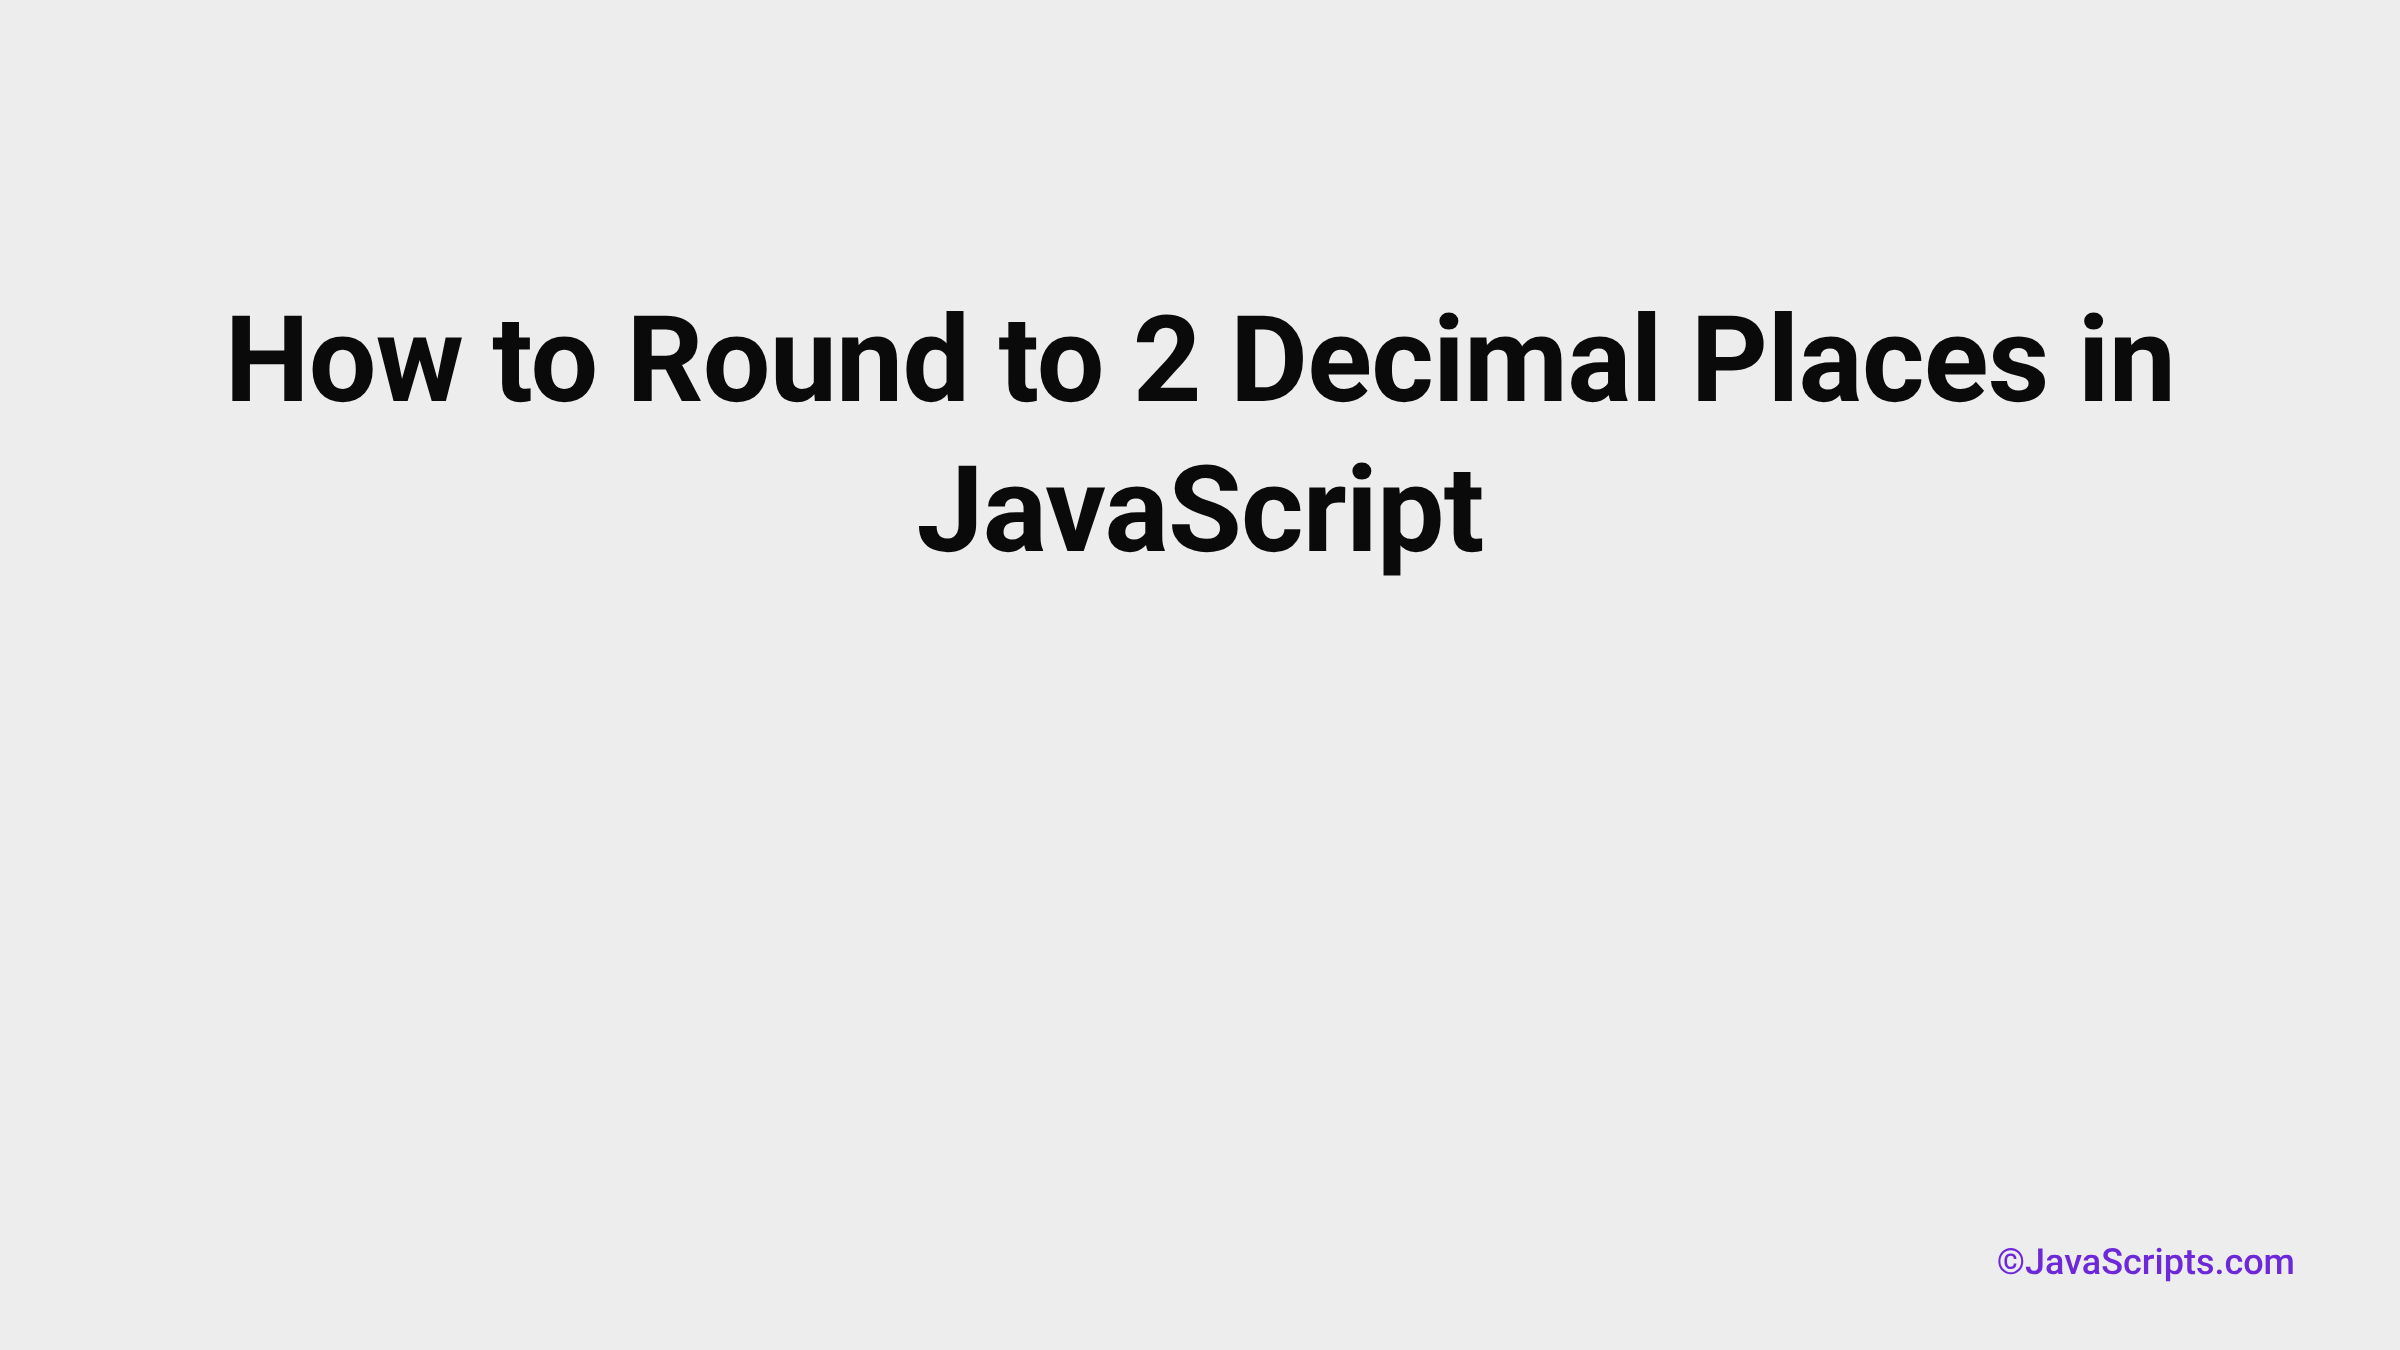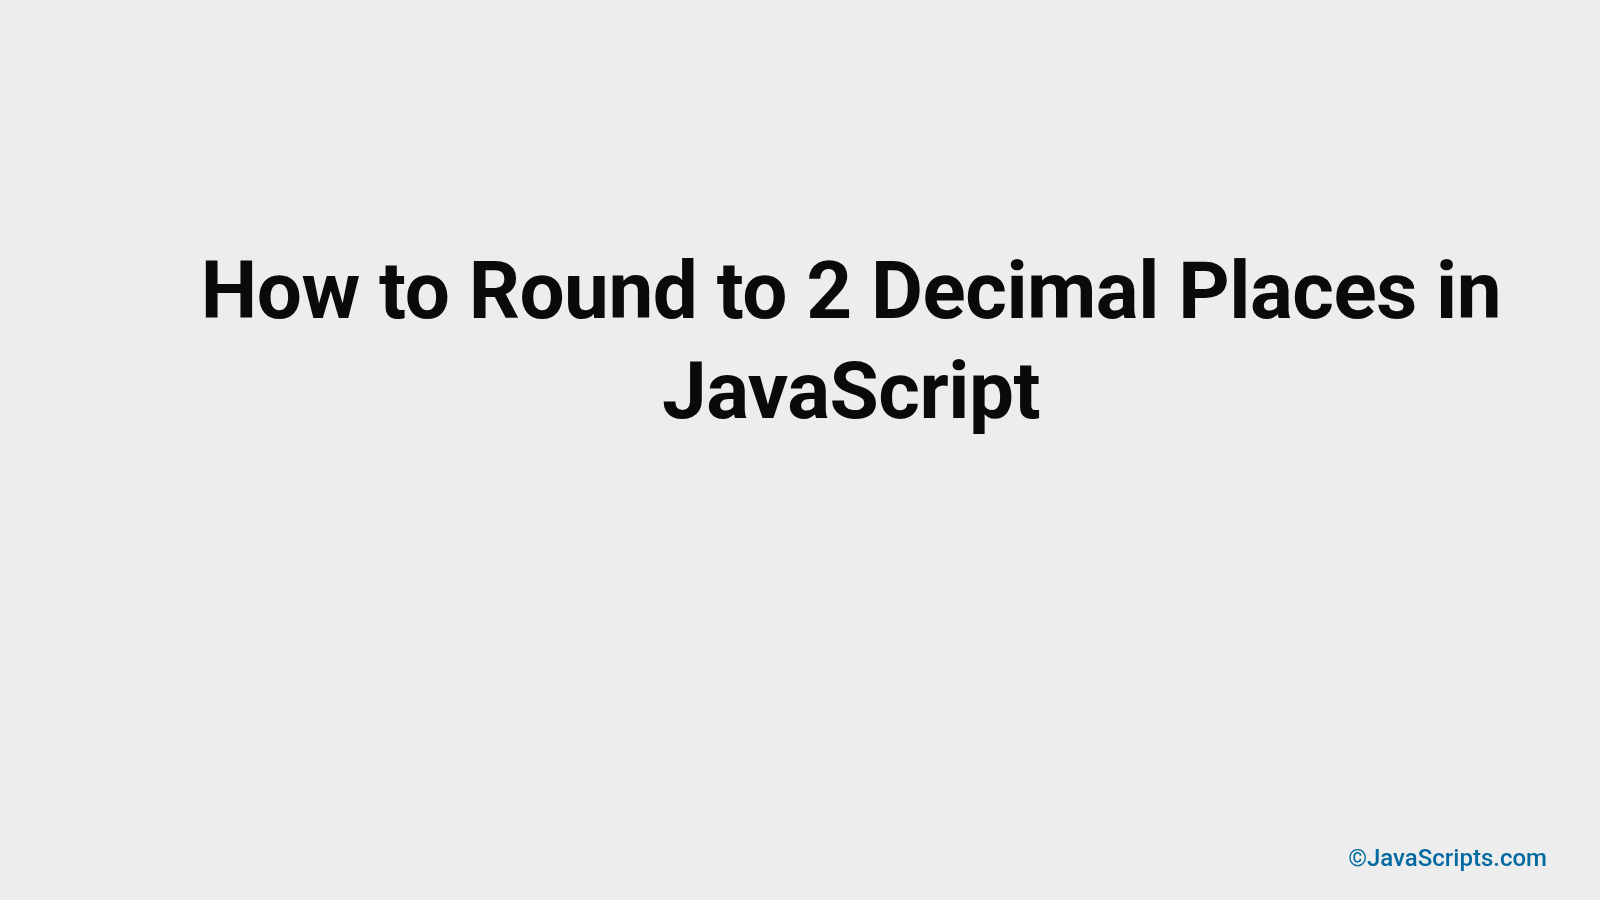--- a/index.html
+++ b/index.html
@@ -1,16 +1,16 @@
 <!DOCTYPE html>
 <html><head>
   <meta charset="utf-8">
   <style>
     * {
-      margin: 17px;
+      margin: 0;
       padding: 0;
       box-sizing: border-box;
     }
     
     body {
       width: 1600px;
       height: 900px;
       background-color: #ededed;
       font-family: -apple-system, BlinkMacSystemFont, "Segoe UI", Roboto, "Helvetica Neue", Arial, sans-serif;
       position: relative;
@@ -30,21 +30,21 @@
       line-height: 1.25;
       letter-spacing: -0.5px;
     }
     
     .attribution {
       position: absolute;
       bottom: 45px;
       right: 70px;
       font-size: 24px;
       font-weight: 500;
-      color: #0369a1;
+      color: #6d28d9;
     }
   </style>
 </head>
 <body>
 
 <h1 class="title">How to Round to 2 Decimal Places in JavaScript</h1>
 
 <div class="attribution">©JavaScripts.com</div>
 
 </body></html>

